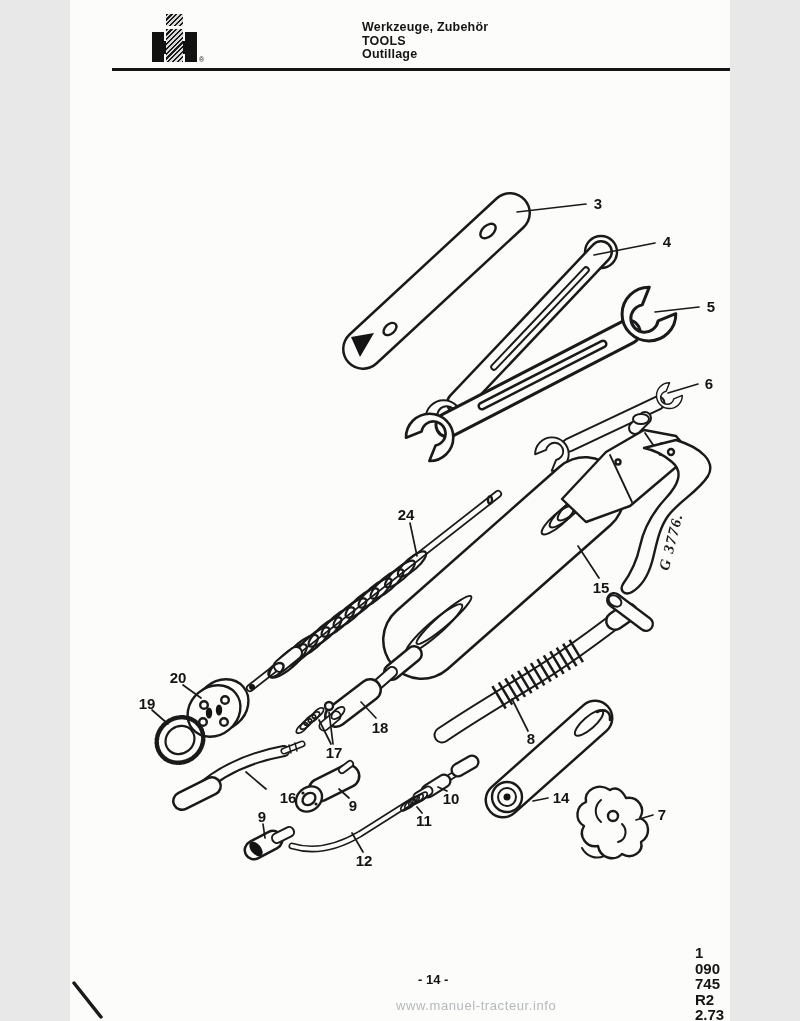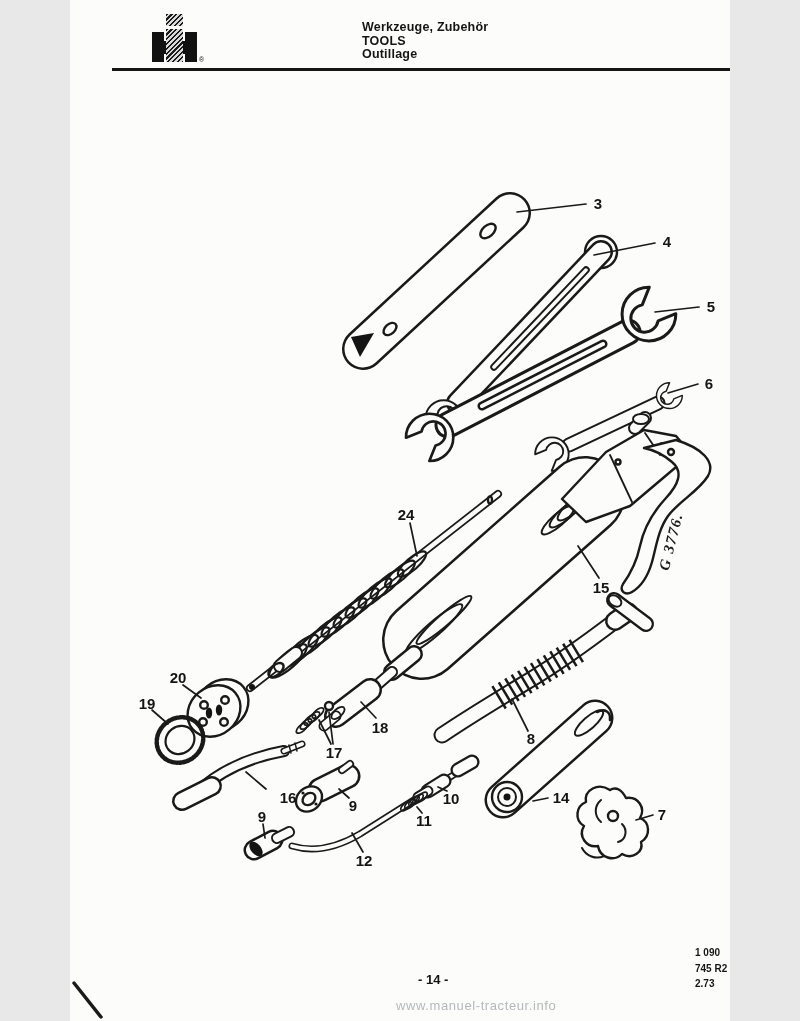--- a/index.html
+++ b/index.html
@@ -19,21 +19,21 @@
   .hdr-rule{position:absolute;left:42px;top:68px;width:661px;height:2.6px;background:#161616;}
   
   svg.art{position:absolute;left:0;top:0;}
   .callout{position:absolute;transform:translate(-50%,-50%);font-size:15px;font-weight:700;
            color:#141414;white-space:nowrap;}
   .figcode{position:absolute;left:586px;top:568px;transform-origin:0 0;transform:rotate(-76deg);
            font-family:"Liberation Serif",serif;font-style:italic;font-weight:600;font-size:15px;
            letter-spacing:1.5px;color:#1a1a1a;white-space:nowrap;}
   
   .pgnum{position:absolute;left:348px;top:956px;font-size:13px;font-weight:600;margin-top:16px;}
-  .docblock{position:absolute;left:625px;top:945px;font-size:10px;font-weight:700;line-height:15.5px;}
+  .docblock{position:absolute;left:625px;top:945px;font-size:15px;font-weight:700;line-height:15.5px;}
   .watermark{position:absolute;left:326px;top:998px;font-size:13px;color:#b5b9bb;letter-spacing:0.6px;}
 </style>
 </head>
 <body>
 
 <div class="page">
 
   <div class="logo">
     <div class="itop hatch"></div>
     <div class="hbar-l"></div>

